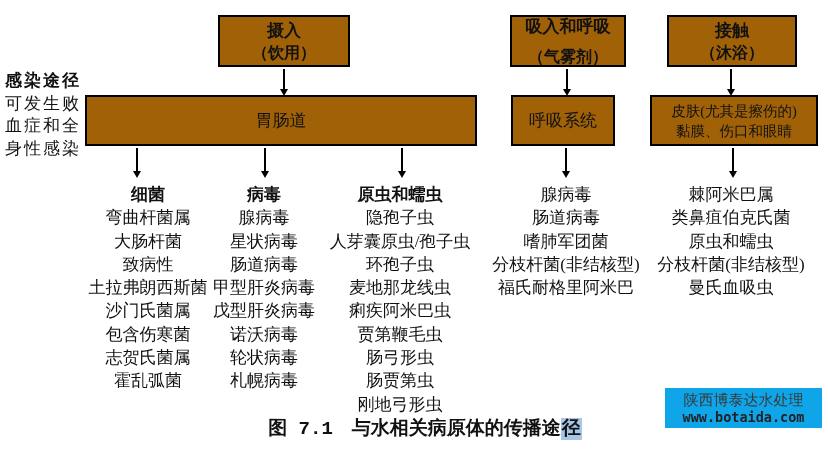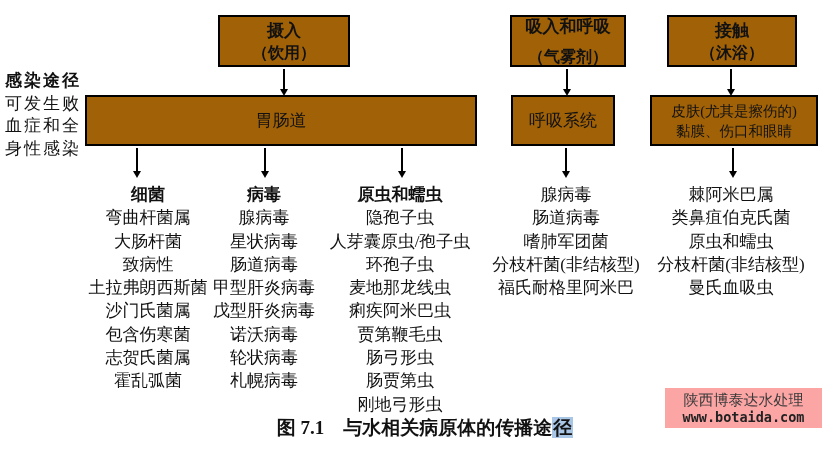--- a/index.html
+++ b/index.html
@@ -21,25 +21,25 @@
     content:"";position:absolute;bottom:-7px;left:-3px;width:0;height:0;
     border-left:4px solid transparent;border-right:4px solid transparent;
     border-top:7px solid #000;
   }
   .left-note{position:absolute;left:5px;top:70px;width:92px;font-size:17px;line-height:22.5px;letter-spacing:2px;}
   .left-note .note-title{font-weight:bold;}
   .col{position:absolute;top:183px;text-align:center;font-size:17px;line-height:23.3px;}
   .col .hdr{font-weight:bold;}
   .caption{
     position:absolute;left:0;top:415px;width:828px;box-sizing:border-box;padding-left:22px;
-    text-align:center;font-weight:bold;font-size:19px;
+    text-align:center;font-weight:bold;font-size:19px;font-family:Liberation Mono, monospace;
   }
   .caption .hl{padding:0 1px;}
   .watermark{
-    position:absolute;left:665px;top:388px;width:157px;height:40px;background:#fca5a5;
+    position:absolute;left:665px;top:388px;width:157px;height:40px;background:#0ea5e9;
     display:flex;flex-direction:column;align-items:center;justify-content:center;
   }
   .watermark .w1{font-family:"Liberation Sans", sans-serif;font-size:15px;line-height:18px;color:#3a3a3a;}
   .watermark .w2{font-family:"DejaVu Sans Mono", monospace;font-weight:bold;font-size:13.5px;line-height:17px;color:#222;}
 </style>
 </head>
 <body>
 
 <div class="page">
 

